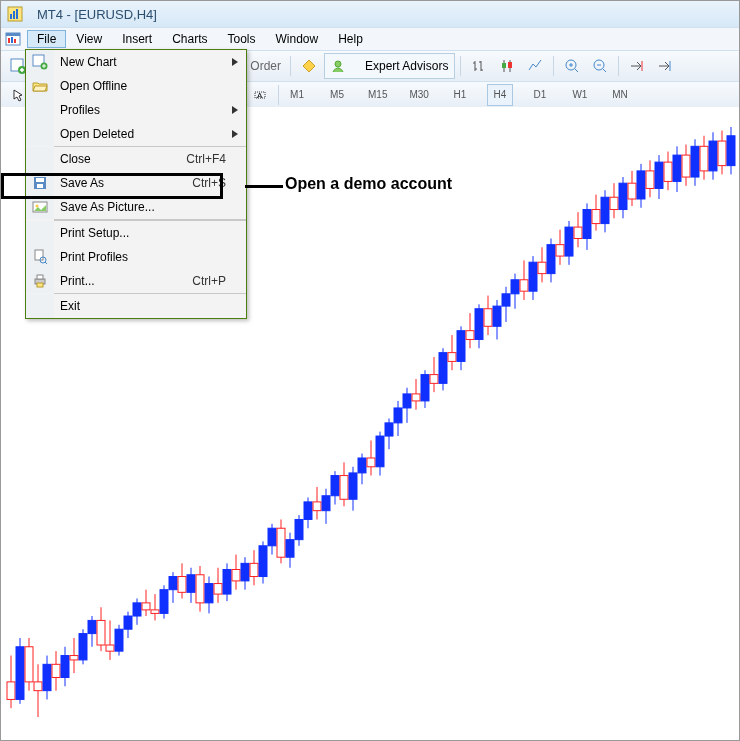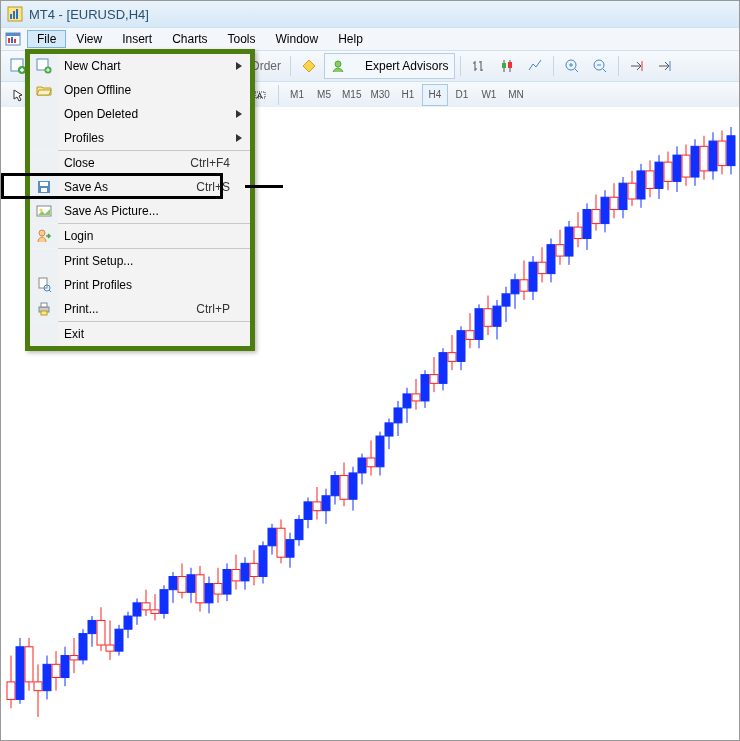--- a/index.html
+++ b/index.html
@@ -1,31 +1,31 @@
 <!DOCTYPE html>
 <html><head>
 <meta charset="utf-8">
 <style>
 html,body{margin:0;padding:0;font-family:"Segoe UI",Tahoma,sans-serif;font-size:12px;background:#fff;color:#000;}
 .window{width:740px;height:741px;position:relative;background:#fff;border:1px solid #999;box-sizing:border-box;overflow:hidden;}
-.titlebar{height:26px;background:linear-gradient(#e9f3fb,#d6e8f7);display:flex;align-items:center;padding:0 6px;color:#2b4f6f;font-size:13px;}
+.titlebar{height:26px;background:linear-gradient(#e9f3fb,#d6e8f7);display:flex;align-items:center;padding:0 6px;color:#2b4f6f;font-size:13px;gap:8px;}
 .titlebar .ticon{width:16px;height:16px;margin-right:6px;}
 .menubar{height:22px;background:#f3f7fb;border-top:1px solid #cfe0ee;border-bottom:1px solid #cfe0ee;display:flex;align-items:center;padding:0 4px;}
 .menubar .mitem{padding:2px 10px;cursor:default;}
 .menubar .mitem.active{background:#d6e9f8;border:1px solid #7fb4df;padding:1px 9px;}
 .menubar .winicon{width:16px;height:16px;margin-right:6px;}
 .toolbar{height:30px;background:linear-gradient(#f7fafd,#e7eef6);border-bottom:1px solid #cfe0ee;display:flex;align-items:center;padding:0 4px;gap:2px;}
 .tbtn{width:24px;height:24px;display:flex;align-items:center;justify-content:center;border:1px solid transparent;}
 .tsep{width:1px;height:20px;background:#c7d6e4;margin:0 3px;}
 .ttext{padding:0 4px;color:#666;}
 .tfbtn{font-size:10px;color:#555;padding:0 3px;min-width:18px;text-align:center;height:20px;line-height:20px;border:1px solid transparent;}
 .tfbtn.active{border:1px solid #a8c8e4;background:#eaf3fb;}
 .toolbar2{height:26px;background:linear-gradient(#f7fafd,#e7eef6);border-bottom:1px solid #cfe0ee;display:flex;align-items:center;padding:0 4px;gap:2px;}
 .chartarea{position:absolute;left:0;right:0;top:106px;bottom:0;background:#fff;}
-.dropdown{position:absolute;left:24px;top:48px;width:220px;background:#f3f3f3;border:5px solid #4d7c0f;box-shadow:2px 2px 4px rgba(0,0,0,.25);z-index:20;}
+.dropdown{position:absolute;left:24px;top:48px;width:220px;background:#f3f3f3;border:1px solid #4d7c0f;box-shadow:2px 2px 4px rgba(0,0,0,.25);z-index:20;}
 .dd-row{display:flex;align-items:center;height:24px;position:relative;}
 .dd-icon{width:28px;height:24px;display:flex;align-items:center;justify-content:center;background:#eef1f4;}
 .dd-label{flex:1;padding-left:6px;white-space:nowrap;}
 .dd-accel{padding-right:20px;color:#333;}
 .dd-arrow{position:absolute;right:8px;top:8px;}
 .dd-sep{height:1px;background:#c8c8c8;margin-left:28px;}
 .dd-highlight{position:absolute;left:0px;top:172px;width:222px;height:26px;border:3px solid #000;box-sizing:border-box;z-index:25;pointer-events:none;}
 .callout-line{position:absolute;left:244px;top:184px;width:38px;height:3px;background:#000;z-index:25;}
 .callout-text{position:absolute;left:284px;top:174px;font-size:16px;font-weight:bold;color:#000;z-index:25;}
 .expert-btn{display:flex;align-items:center;gap:20px;border:1px solid #b8cfe2;background:#f3f8fc;padding:2px 6px;height:20px;}
@@ -216,21 +216,21 @@
           <text x="3" y="11" font-size="11" font-family="serif">T</text>
         </svg>
       </div>
   <div class="tbtn">
         <svg width="14" height="14">
           <rect x="2" y="4" width="10" height="6" fill="none" stroke="#333" stroke-dasharray="1 1"></rect>
           <text x="4" y="10" font-size="8">A</text>
         </svg>
       </div>
   <div class="tsep"></div>
-  <div id="tf-buttons" style="display:flex;gap:1px;">
+  <div id="tf-buttons" style="display:flex;gap:14px;">
         <div class="tfbtn">M1</div>
         <div class="tfbtn">M5</div>
         <div class="tfbtn">M15</div>
         <div class="tfbtn">M30</div>
         <div class="tfbtn">H1</div>
         <div class="tfbtn active">H4</div>
         <div class="tfbtn">D1</div>
         <div class="tfbtn">W1</div>
         <div class="tfbtn">MN</div>
       </div>
@@ -421,28 +421,28 @@
     <div class="dd-icon">
           <svg width="16" height="16">
             <path d="M1 5h5l1 1h8v7H1z" fill="#ffe680" stroke="#b89b2e"></path>
             <path d="M1 13l2-5h12l-2 5z" fill="#fff3c4" stroke="#b89b2e"></path>
           </svg>
         </div>
     <div class="dd-label">Open Offline</div>
   </div>
   <div class="dd-row">
     <div class="dd-icon"></div>
-    <div class="dd-label">Open Deleted</div>
+    <div class="dd-label">Profiles</div>
     <svg class="dd-arrow" width="6" height="8">
           <path d="M0 0l6 4-6 4z" fill="#333"></path>
         </svg>
   </div>
   <div class="dd-row">
     <div class="dd-icon"></div>
-    <div class="dd-label">Profiles</div>
+    <div class="dd-label">Open Deleted</div>
     <svg class="dd-arrow" width="6" height="8">
           <path d="M0 0l6 4-6 4z" fill="#333"></path>
         </svg>
   </div>
   <div class="dd-sep"></div>
   <div class="dd-row">
     <div class="dd-icon"></div>
     <div class="dd-label">Close</div>
     <div class="dd-accel">Ctrl+F4</div>
   </div>
@@ -461,30 +461,20 @@
     <div class="dd-icon">
           <svg width="16" height="16">
             <rect x="1" y="3" width="14" height="10" fill="#fff" stroke="#888"></rect>
             <circle cx="5" cy="7" r="1.5" fill="#fc4"></circle>
             <path d="M2 12l4-4 3 3 5-5v6z" fill="#8c6"></path>
           </svg>
         </div>
     <div class="dd-label">Save As Picture...</div>
   </div>
   <div class="dd-sep"></div>
-  <div class="dd-row">
-    <div class="dd-icon">
-          <svg width="16" height="16">
-            <circle cx="6" cy="5" r="3" fill="#fc8" stroke="#c85"></circle>
-            <path d="M2 14c0-3 2-5 4-5s4 2 4 5" fill="#fc8" stroke="#c85"></path>
-            <path d="M10 8l4 0M12 6l2 2-2 2" stroke="#4a4" fill="none" stroke-width="1.5"></path>
-          </svg>
-        </div>
-    <div class="dd-label">Login</div>
-  </div>
   <div class="dd-sep"></div>
   <div class="dd-row">
     <div class="dd-icon"></div>
     <div class="dd-label">Print Setup...</div>
   </div>
   <div class="dd-row">
     <div class="dd-icon">
           <svg width="16" height="16">
             <rect x="3" y="1" width="8" height="10" fill="#fff" stroke="#888"></rect>
             <circle cx="11" cy="11" r="3" fill="none" stroke="#48c"></circle>
@@ -506,14 +496,15 @@
   </div>
   <div class="dd-sep"></div>
   <div class="dd-row">
     <div class="dd-icon"></div>
     <div class="dd-label">Exit</div>
   </div>
 </div>
 
 <div class="dd-highlight"></div>
 <div class="callout-line"></div>
+<div class="callout-text">Open a demo account</div>
 
 </div>
 
 </body></html>

